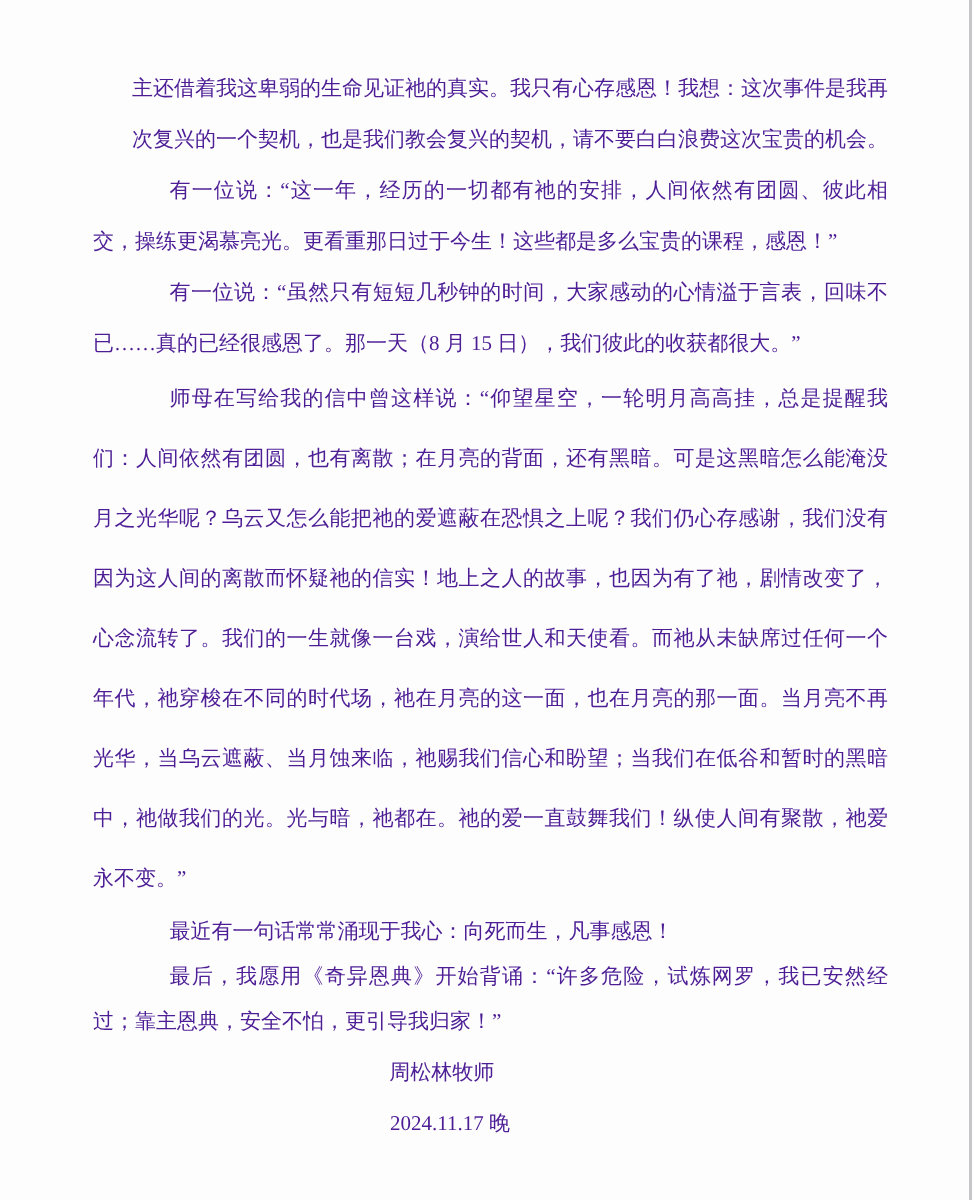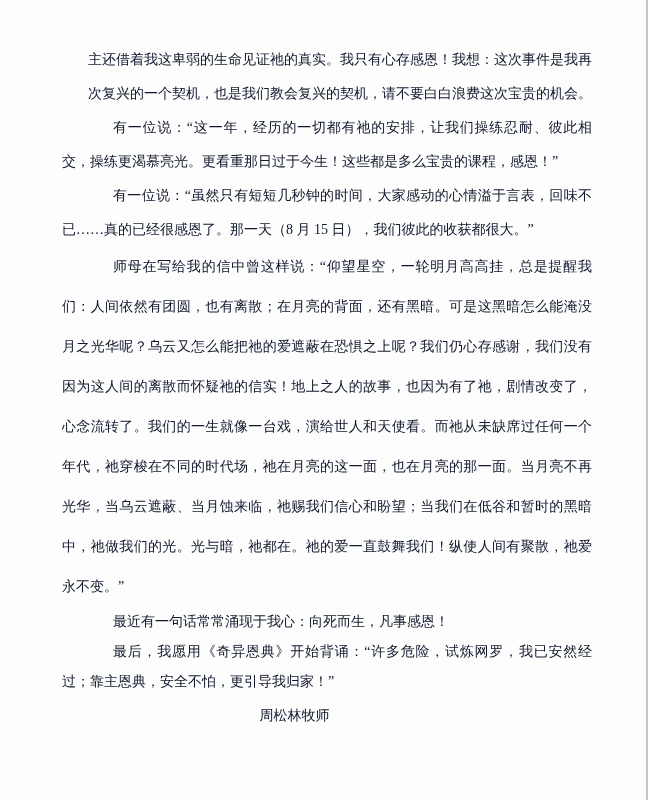--- a/index.html
+++ b/index.html
@@ -7,21 +7,21 @@
     padding: 0;
     background: #ffffff;
   }
   .page {
     position: relative;
     width: 649px;
     height: 800px;
     background: #fdfdfd;
     overflow: hidden;
     font-family: "Liberation Serif", "DejaVu Serif", serif;
-    color: #0f172a;
+    color: #4c1d95;
   }
   .edge-line {
     position: absolute;
     top: 0;
     bottom: 0;
     right: 1px;
     width: 2px;
     background: #c6c6c9;
   }
   .content {
@@ -65,29 +65,30 @@
 </head>
 <body>
 
 <div class="page">
   <div class="content">
 
     <p class="para lh34 first-para">主还借着我这卑弱的生命见证祂的真实。我只有心存感恩！我想：这次事件是我再次复兴的一个契机，也是我们教会复兴的契机，请不要白白浪费这次宝贵的机会。</p>
 
 
 
-    <p class="para lh34 indented">有一位说：“这一年，经历的一切都有祂的安排，让我们操练忍耐、彼此相交，操练更渴慕亮光。更看重那日过于今生！这些都是多么宝贵的课程，感恩！”</p>
+    <p class="para lh34 indented">有一位说：“这一年，经历的一切都有祂的安排，人间依然有团圆、彼此相交，操练更渴慕亮光。更看重那日过于今生！这些都是多么宝贵的课程，感恩！”</p>
 
 
     <p class="para lh34 indented">有一位说：“虽然只有短短几秒钟的时间，大家感动的心情溢于言表，回味不已……真的已经很感恩了。那一天（8 月 15 日），我们彼此的收获都很大。”</p>
 
     <p class="para lh28 indented">师母在写给我的信中曾这样说：“仰望星空，一轮明月高高挂，总是提醒我们：人间依然有团圆，也有离散；在月亮的背面，还有黑暗。可是这黑暗怎么能淹没月之光华呢？乌云又怎么能把祂的爱遮蔽在恐惧之上呢？我们仍心存感谢，我们没有因为这人间的离散而怀疑祂的信实！地上之人的故事，也因为有了祂，剧情改变了，心念流转了。我们的一生就像一台戏，演给世人和天使看。而祂从未缺席过任何一个年代，祂穿梭在不同的时代场，祂在月亮的这一面，也在月亮的那一面。当月亮不再光华，当乌云遮蔽、当月蚀来临，祂赐我们信心和盼望；当我们在低谷和暂时的黑暗中，祂做我们的光。光与暗，祂都在。祂的爱一直鼓舞我们！纵使人间有聚散，祂爱永不变。”</p>
 
     <p class="para lh30 indented">最近有一句话常常涌现于我心：向死而生，凡事感恩！</p>
 
     <p class="para lh30 indented">最后，我愿用《奇异恩典》开始背诵：“许多危险，试炼网罗，我已安然经过；靠主恩典，安全不怕，更引导我归家！”</p>
 
     <p class="para signature sig-name">周松林牧师</p>
 
+    <p class="para signature sig-date">2024.11.17 晚</p>
 
   </div>
   <div class="edge-line"></div>
 </div>
 
 </body></html>

